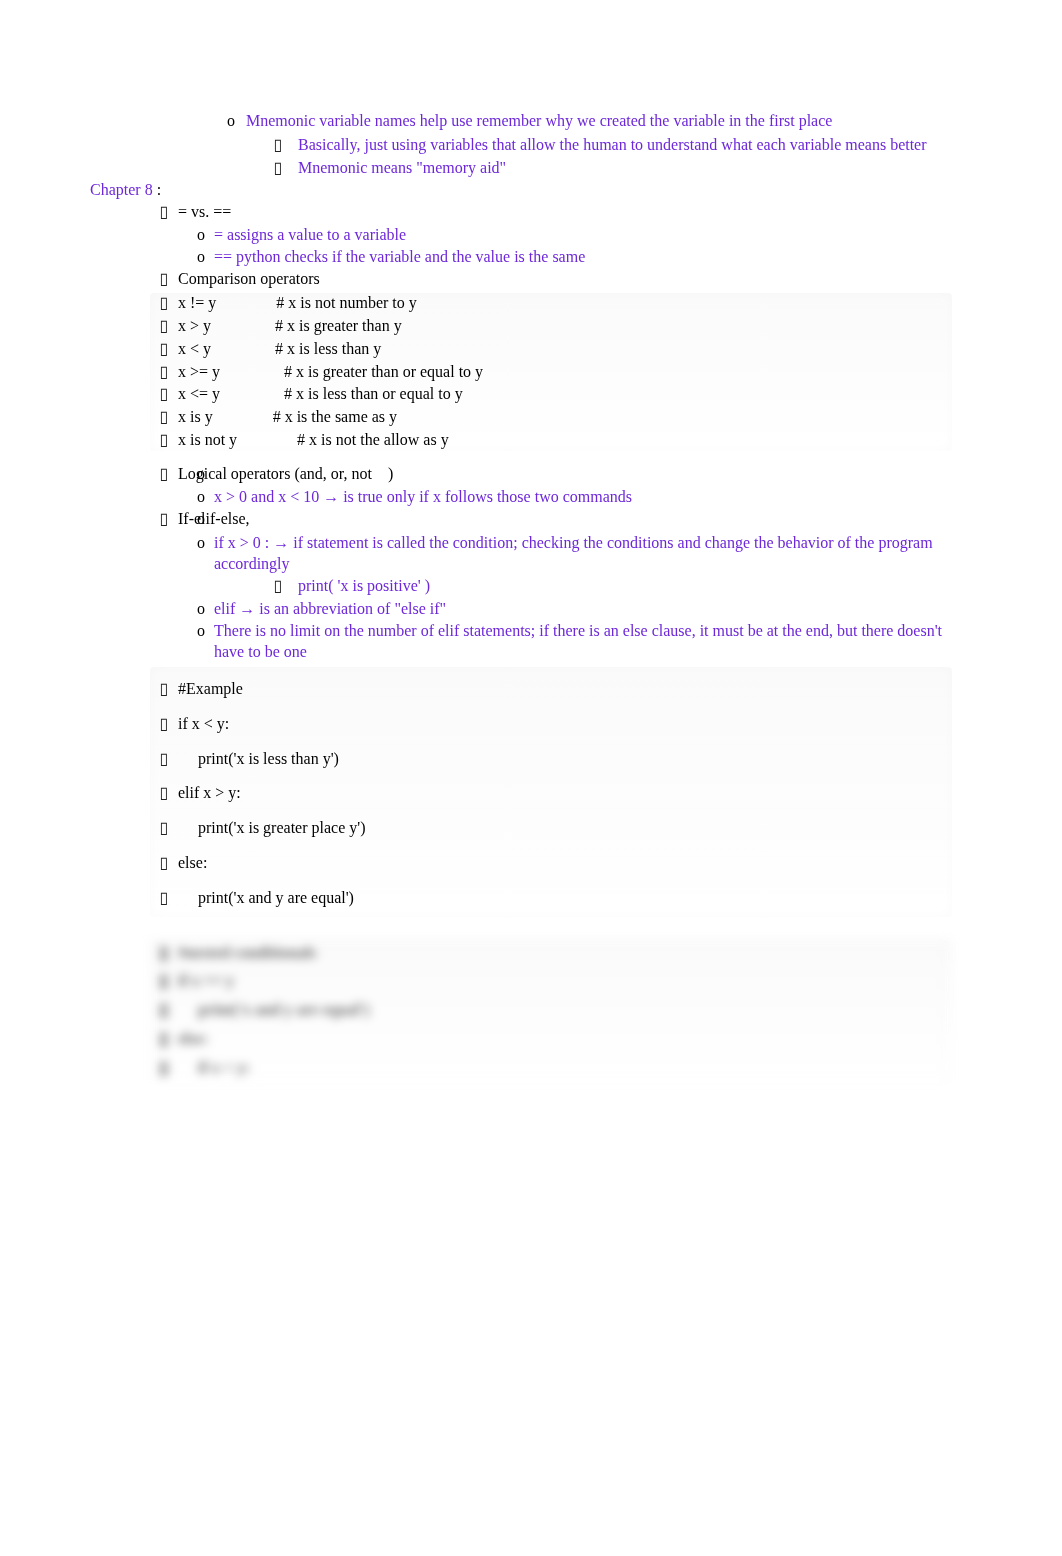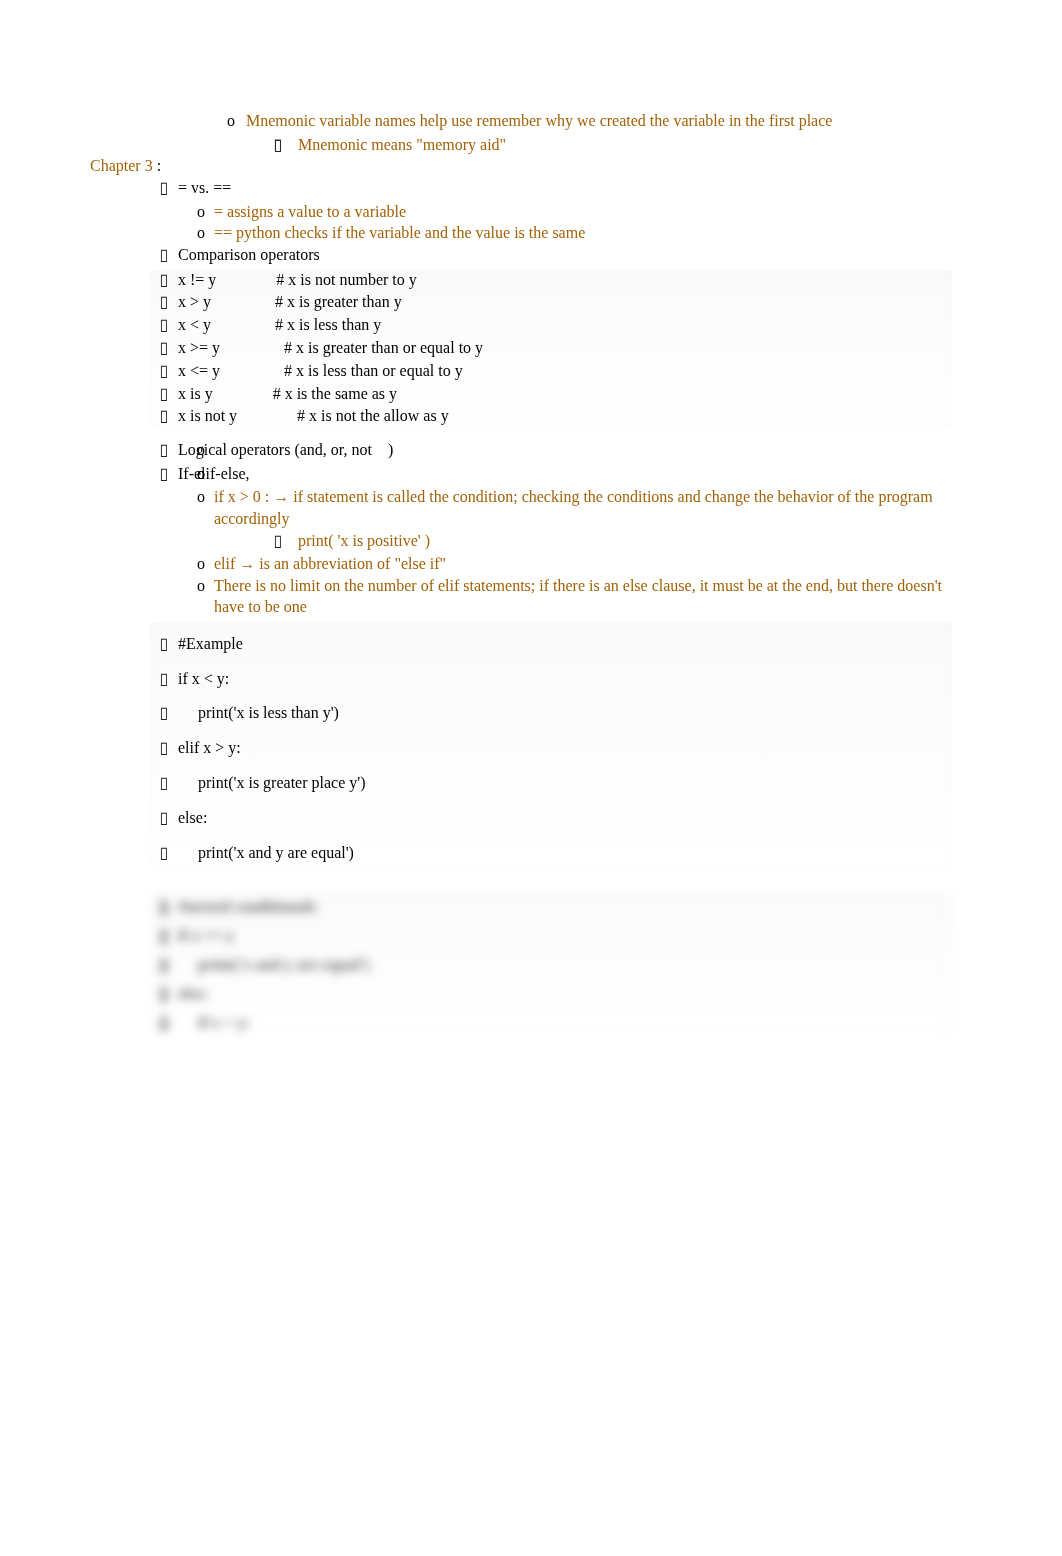--- a/index.html
+++ b/index.html
@@ -7,21 +7,21 @@
     padding: 0;
     font-family: "Times New Roman", Times, serif;
     font-size: 16px;
     color: #000;
     background: #fff;
     width: 1062px;
   }
   .page {
     padding: 110px 110px 40px 90px;
   }
-  .blue { color: #a16207; text-align: right; }
+  .blue { color: #6d28d9; text-align: right; }
   .black { color: #000; }
 
   
   .glyph {
     display: inline-block;
     text-align: center;
     font-style: normal;
   }
   .vbar { width: 28px; font-family: "Segoe UI", Arial, sans-serif; color: #222; }
   .vbar-wide { width: 40px; font-family: "Segoe UI", Arial, sans-serif; color: #222; }
@@ -72,28 +72,29 @@
 <body>
 
 <div class="page">
 
   <div class="lvl1">
     <span class="bullet glyph o">o</span>
     <span class="blue">Mnemonic variable names help use remember why we created the variable in the first place</span>
   </div>
   <div class="lvl2">
     <span class="bullet glyph vbar-wide">▯</span>
+    <span class="blue">Basically, just using variables that allow the human to understand what each variable means better</span>
   </div>
   <div class="lvl2">
     <span class="bullet glyph vbar-wide">▯</span>
     <span class="blue">Mnemonic means "memory aid"</span>
   </div>
 
   <div class="chapter">
-    <span class="blue">Chapter 3</span><span class="black">  :</span>
+    <span class="blue">Chapter 8</span><span class="black">  :</span>
   </div>
 
   <div class="sub-vs">
     <span class="bullet glyph vbar">▯</span>
     <span class="black">= vs. ==</span>
   </div>
   <div class="sub-sub">
     <span class="bullet glyph o">o</span>
     <span class="blue">= assigns a value to a variable</span>
   </div>
@@ -120,20 +121,21 @@
   <div class="sub-sub spaced">
     <span class="bullet glyph o">o</span>
   </div>
 
   <div class="section-label">
     <span class="bullet glyph vbar">▯</span>
     <span class="black"><span>Logical operators (and, or, not</span>&nbsp;&nbsp;&nbsp;&nbsp;<span>)</span></span>
   </div>
   <div class="sub-sub">
     <span class="bullet glyph o">o</span>
+    <span class="blue">x &gt; 0 and x &lt; 10  →  is true only if x follows those two commands</span>
   </div>
   <div class="sub-sub">
     <span class="bullet glyph o">o</span>
   </div>
 
   <div class="section-label">
     <span class="bullet glyph vbar">▯</span>
     <span class="black">If-elif-else,</span>
   </div>
   <div class="sub-sub">

